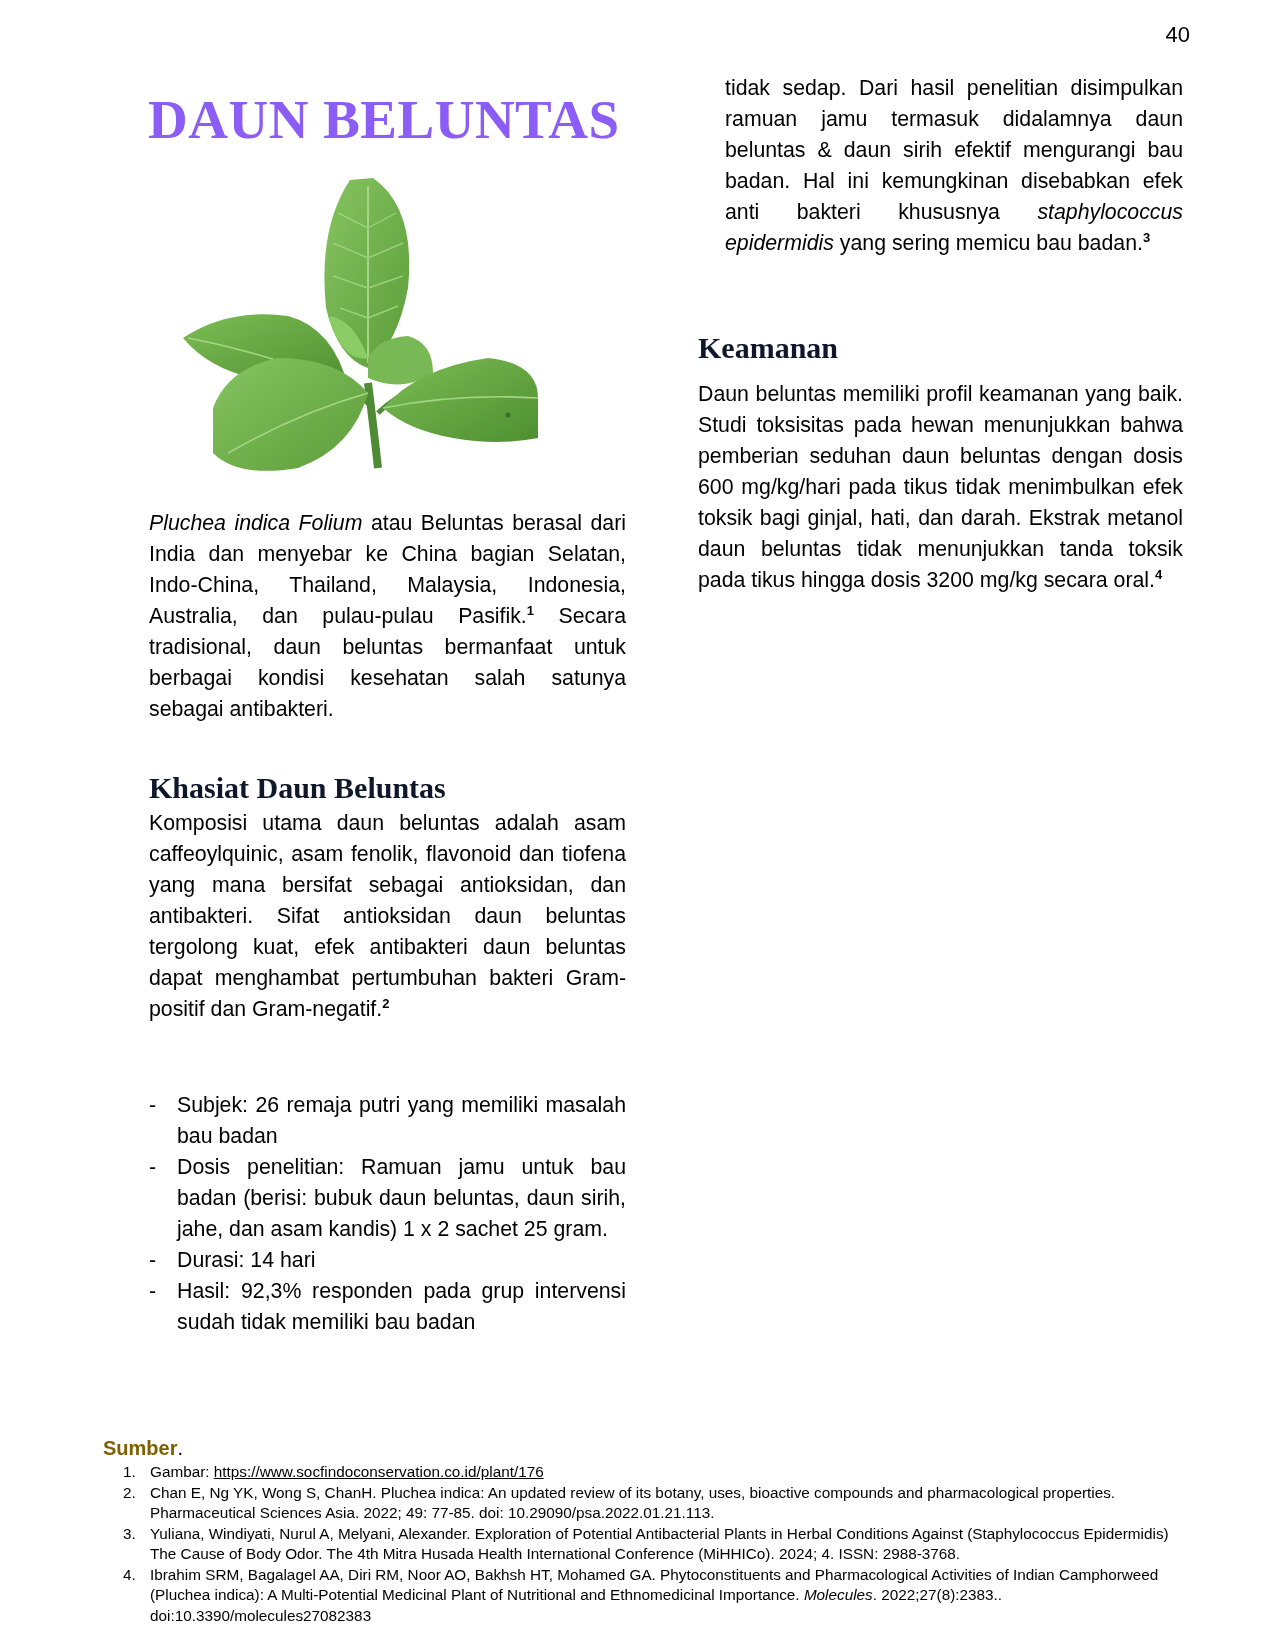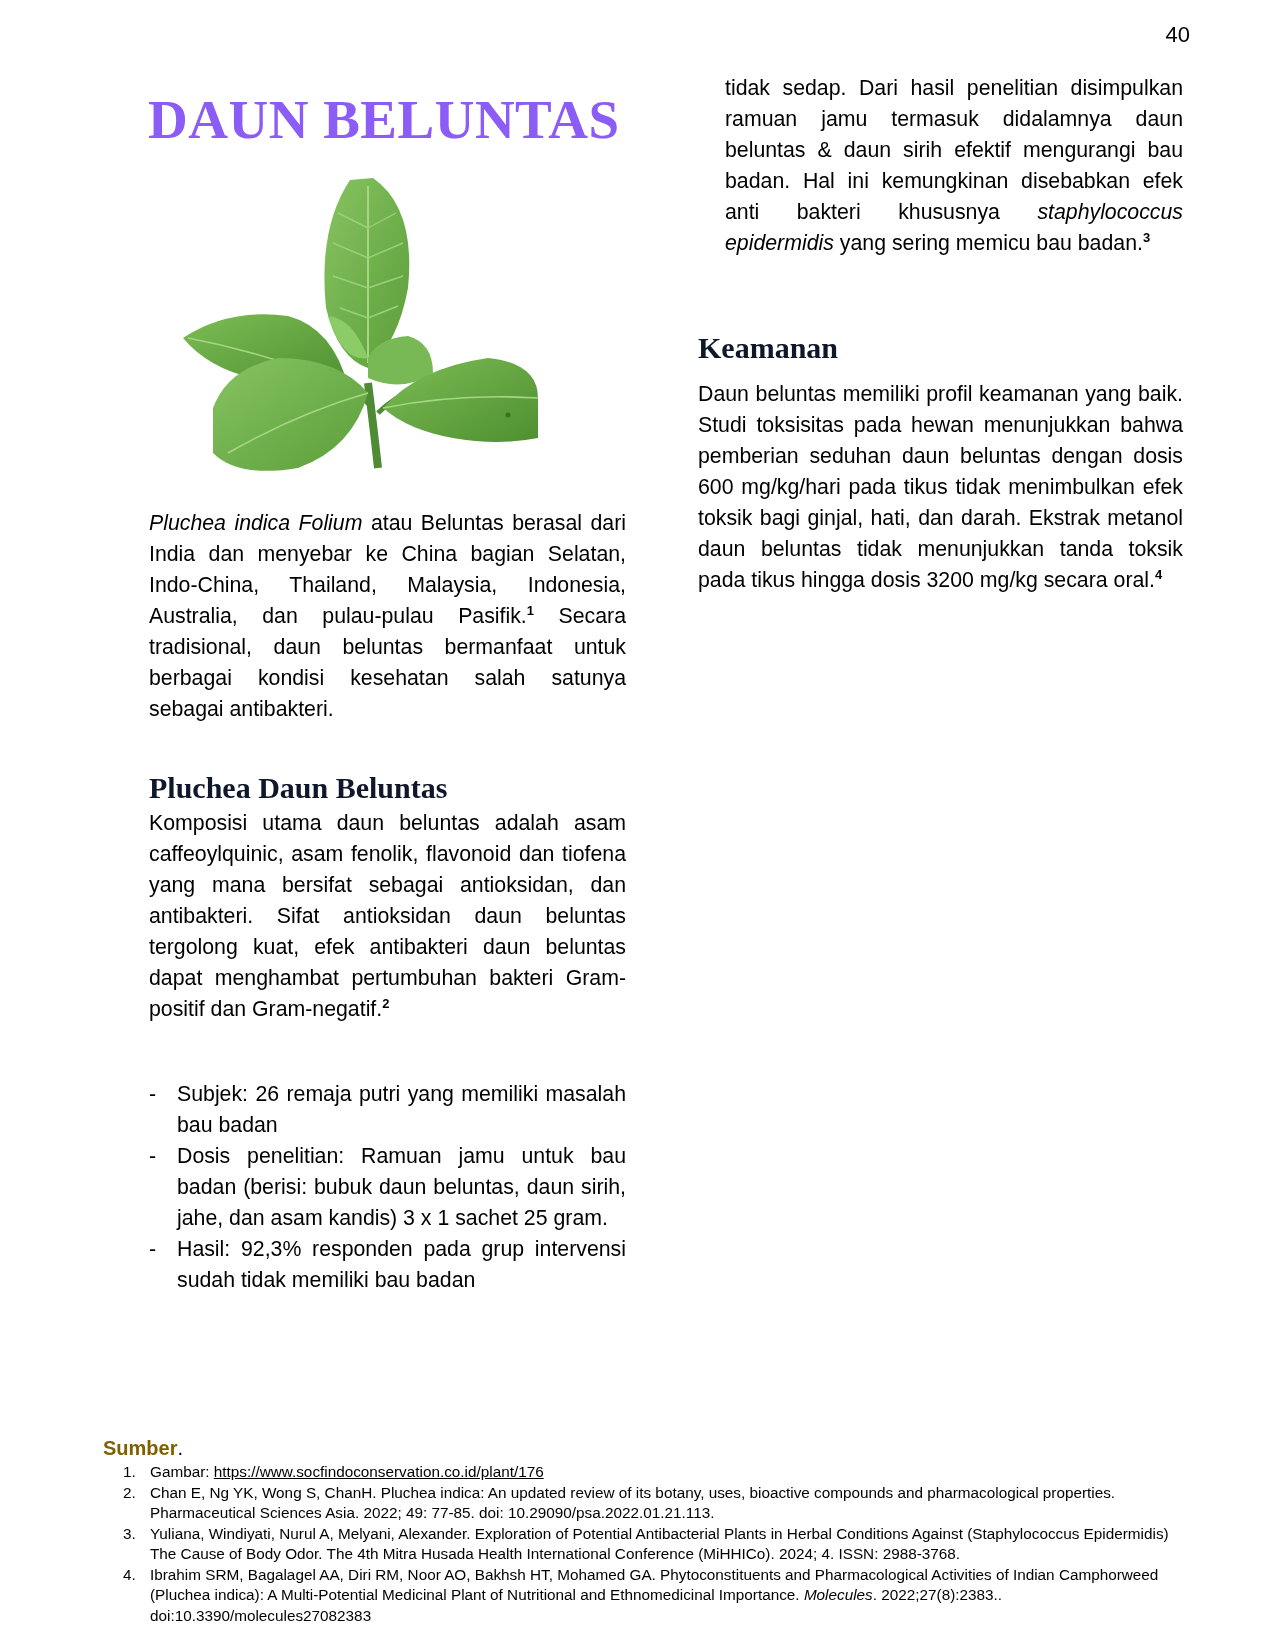--- a/index.html
+++ b/index.html
@@ -71,30 +71,31 @@
     <path d="M215 240 Q290 225 370 230" stroke="#a6d684" stroke-width="1.6" fill="none"></path>
     <circle cx="340" cy="247" r="2.5" fill="#3d6e27"></circle>
   </svg>
 </div>
 
 <div class="abs body col-left" style="top:508px;">
   <p><i>Pluchea indica Folium</i><span> atau Beluntas berasal dari India dan menyebar ke China bagian Selatan, Indo-China, Thailand, Malaysia, Indonesia, Australia, dan pulau-pulau Pasifik.</span><sup>1</sup><span> Secara tradisional, daun beluntas bermanfaat untuk berbagai kondisi kesehatan salah satunya sebagai antibakteri.</span></p>
 </div>
 
 <div class="abs col-left" style="top:770px;">
-  <div class="h2">Pluchea Daun Beluntas</div>
+  <div class="h2">Khasiat Daun Beluntas</div>
   <div class="body" style="margin-top:2px;">
     <p><span>Komposisi utama daun beluntas adalah asam caffeoylquinic, asam fenolik, flavonoid dan tiofena yang mana bersifat sebagai antioksidan, dan antibakteri. Sifat antioksidan daun beluntas tergolong kuat, efek antibakteri daun beluntas dapat menghambat pertumbuhan bakteri Gram-positif dan Gram-negatif.</span><sup>2</sup></p>
   </div>
 </div>
 
 <div class="abs body col-left" style="top:1077px;">
-  <ul class="dash-list" style="margin-top:2px;">
+  <ul class="dash-list" style="margin-top:13px;">
     <li>Subjek: 26 remaja putri yang memiliki masalah bau badan</li>
-    <li>Dosis penelitian: Ramuan jamu untuk bau badan (berisi: bubuk daun beluntas, daun sirih, jahe, dan asam kandis) 3 x 1 sachet 25 gram.</li>
+    <li>Dosis penelitian: Ramuan jamu untuk bau badan (berisi: bubuk daun beluntas, daun sirih, jahe, dan asam kandis) 1 x 2 sachet 25 gram.</li>
+    <li>Durasi: 14 hari</li>
     <li>Hasil: 92,3% responden pada grup intervensi sudah tidak memiliki bau badan</li>
   </ul>
 </div>
 
 <div class="abs body col-right" style="top:73px; left:725px; width:458px;">
   <p><span>tidak sedap. Dari hasil penelitian disimpulkan ramuan jamu termasuk didalamnya daun beluntas &amp; daun sirih efektif mengurangi bau badan. Hal ini kemungkinan disebabkan efek anti bakteri khususnya </span><i>staphylococcus epidermidis</i><span> yang sering memicu bau badan.</span><sup>3</sup></p>
 </div>
 
 <div class="abs col-right" style="top:330px;">
   <div class="h2">Keamanan</div>

